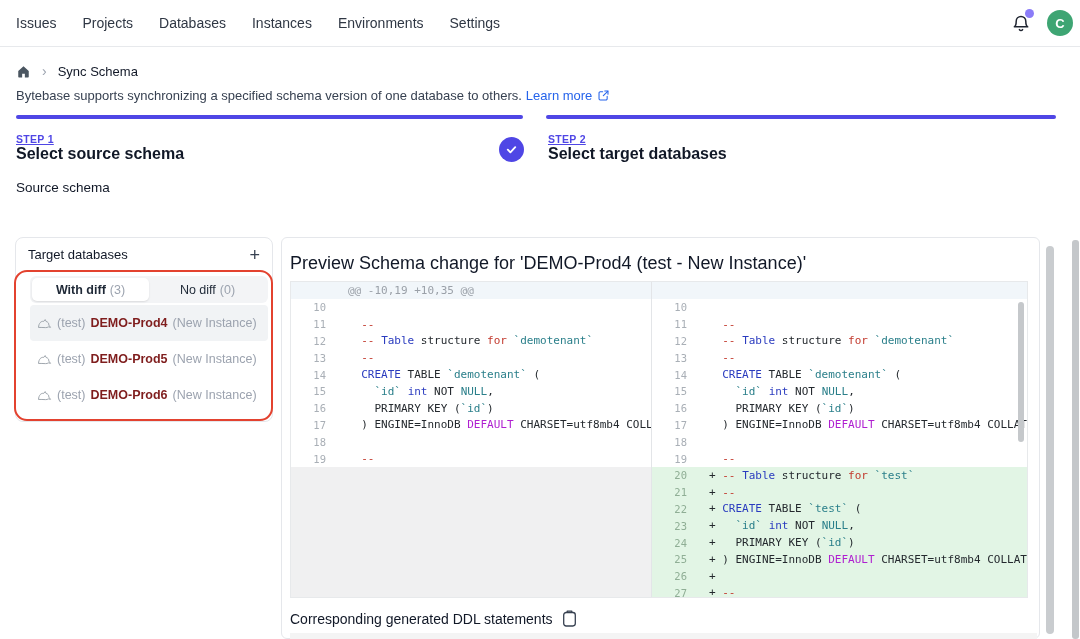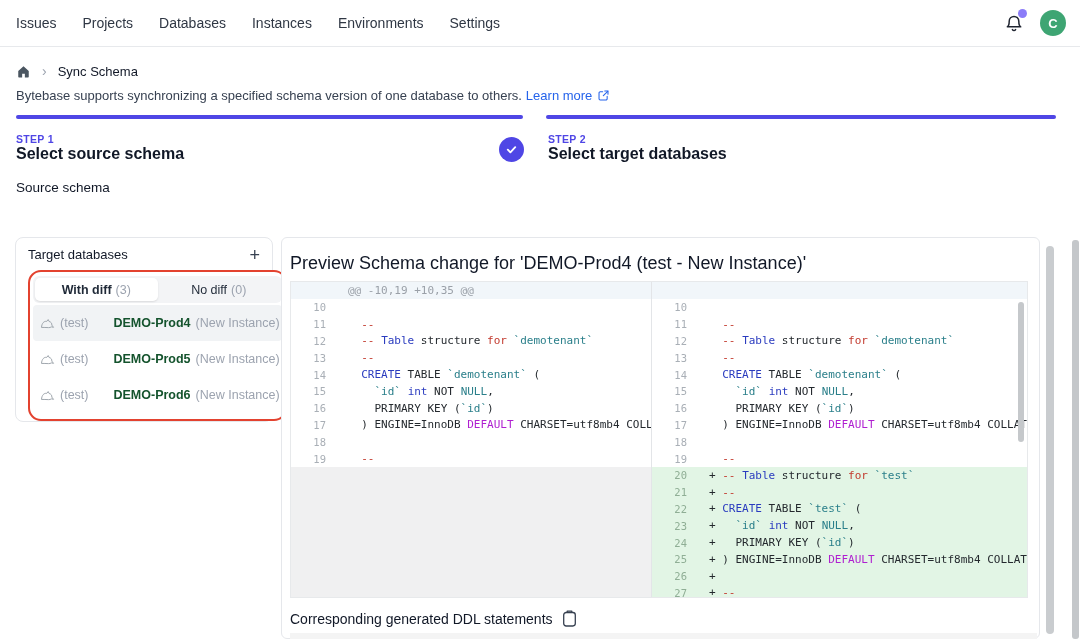--- a/index.html
+++ b/index.html
@@ -3,21 +3,21 @@
 <meta charset="utf-8">
 <style>
   * { margin:0; padding:0; box-sizing:border-box; }
   html,body { background:#fff; }
   body { font-family:"Liberation Sans", sans-serif; }
   .canvas { position:relative; width:1080px; height:639px; overflow:hidden; background:#fff; }
 
   
   .topnav { position:absolute; left:0; top:0; width:1080px; height:47px; background:#fff;
             border-bottom:1px solid #e7e9ec; display:flex; align-items:center;
-            justify-content:space-between; padding:0 14px 0 16px; }
+            justify-content:space-between; padding:0 7px 0 16px; }
   .nav-items { display:flex; gap:26px; }
   .nav-item { font-size:14px; font-weight:500; color:#2f3744; text-decoration:none; cursor:pointer; }
   .nav-right { display:flex; align-items:center; gap:15px; }
   .bell { position:relative; width:22px; height:22px; cursor:pointer; }
   .bell .dot { position:absolute; right:-2px; top:-3px; width:9px; height:9px; border-radius:50%; background:#8b7cf8; }
   .avatar { width:26px; height:26px; border-radius:50%; background:#3ea573; color:#fff;
             font-size:13px; font-weight:600; display:flex; align-items:center; justify-content:center; cursor:pointer; }
 
   
   .breadcrumb { position:absolute; left:16px; top:63px; display:flex; align-items:center; gap:11px;
@@ -26,49 +26,49 @@
   .intro { position:absolute; left:16px; top:88px; font-size:13px; color:#374151; display:flex; align-items:center; gap:4px; }
   .intro a { color:#2563eb; text-decoration:none; cursor:pointer; }
   .ext-icon { display:inline-block; margin-left:1px; vertical-align:-2px; }
 
   
   .stepbar { position:absolute; top:115px; height:4px; background:#4f46e5; border-radius:2px; }
   .stepbar.one { left:16px; width:507px; }
   .stepbar.two { left:546px; width:510px; }
   .step { position:absolute; top:133px; }
   .step.one { left:16px; } .step.two { left:548px; }
-  .step-label { font-size:10.5px; font-weight:700; letter-spacing:.3px; color:#4f46e5; }
+  .step-label { font-size:10.5px; font-weight:700; letter-spacing:.3px; color:#4f46e5;text-decoration:underline; }
   .step-title { font-size:16px; font-weight:600; color:#111827; margin-top:0; }
   .check-circle { position:absolute; left:499px; top:137px; width:25px; height:25px; border-radius:50%;
                   background:#4f46e5; display:flex; align-items:center; justify-content:center; }
 
   
   .source-label { position:absolute; left:16px; top:180px; font-size:13.5px; font-weight:500; color:#111827; }
   .src-grid { position:absolute; left:135px; top:180px; display:grid; grid-template-columns:148px auto;
               row-gap:12px; font-size:13.5px; color:#1f2937; }
   .src-cell a { color:#3b82f6; text-decoration:none; cursor:pointer; }
 
   
   .left-card { position:absolute; left:15px; top:237px; width:258px; height:185px;
                border:1px solid #e5e7eb; border-radius:8px; background:#fff; }
   .left-card-header { display:flex; justify-content:space-between; align-items:center; padding:9px 12px 0 12px; }
   .left-card-title { font-size:13px; color:#111827; }
   .plus-btn { font-size:18px; line-height:14px; color:#374151; cursor:pointer; font-weight:400; }
-  .red-box { position:absolute; left:28px; top:270px; width:259px; height:151px;
-             border:2.5px solid #e3422f; border-radius:13px; background:#fff; padding:4px 3px 3px 3px; }
+  .red-box { position:absolute; left:14px; top:270px; width:259px; height:151px;
+             border:2.5px solid #e3422f; border-radius:13px; background:#fff; padding:4px 3px 3px 14px; }
   .tabs { display:flex; background:#f3f4f6; border-radius:6px; padding:2px; height:27px; }
   .tab { flex:1; display:flex; align-items:center; justify-content:center; font-size:12.5px;
          color:#1f2937; border-radius:5px; cursor:pointer; }
   .tab.active { background:#fff; font-weight:600; box-shadow:0 1px 2px rgba(0,0,0,.10); }
   .tab .count { color:#9ca3af; margin-left:4px; font-weight:400; }
   .db-list { margin-top:2px; }
   .db-item { display:flex; align-items:center; gap:5px; height:36px; padding:0 7px;
              border-radius:4px; font-size:12.5px; white-space:nowrap; cursor:pointer; }
   .db-item.selected { background:#f1f3f5; }
-  .db-env { color:#9ca3af; } .db-name { color:#14532d; font-weight:600;margin-left:20px; } .db-suffix { color:#9ca3af; }
+  .db-env { color:#9ca3af; } .db-name { color:#7f1d1d; font-weight:600; } .db-suffix { color:#9ca3af; }
   .mysql-icon { flex:0 0 15px; display:flex; }
 
   
   .preview-card { position:absolute; left:281px; top:237px; width:759px; height:402px;
                   border:1px solid #e5e7eb; border-radius:6px; background:#fff; }
   .preview-title { position:absolute; left:8px; top:15px; font-size:18px; color:#111827; }
 
   
   .editor { position:absolute; left:8px; top:43px; width:738px; height:317px; border:1px solid #e7e9eb;
             display:flex; overflow:hidden; background:#fff;

